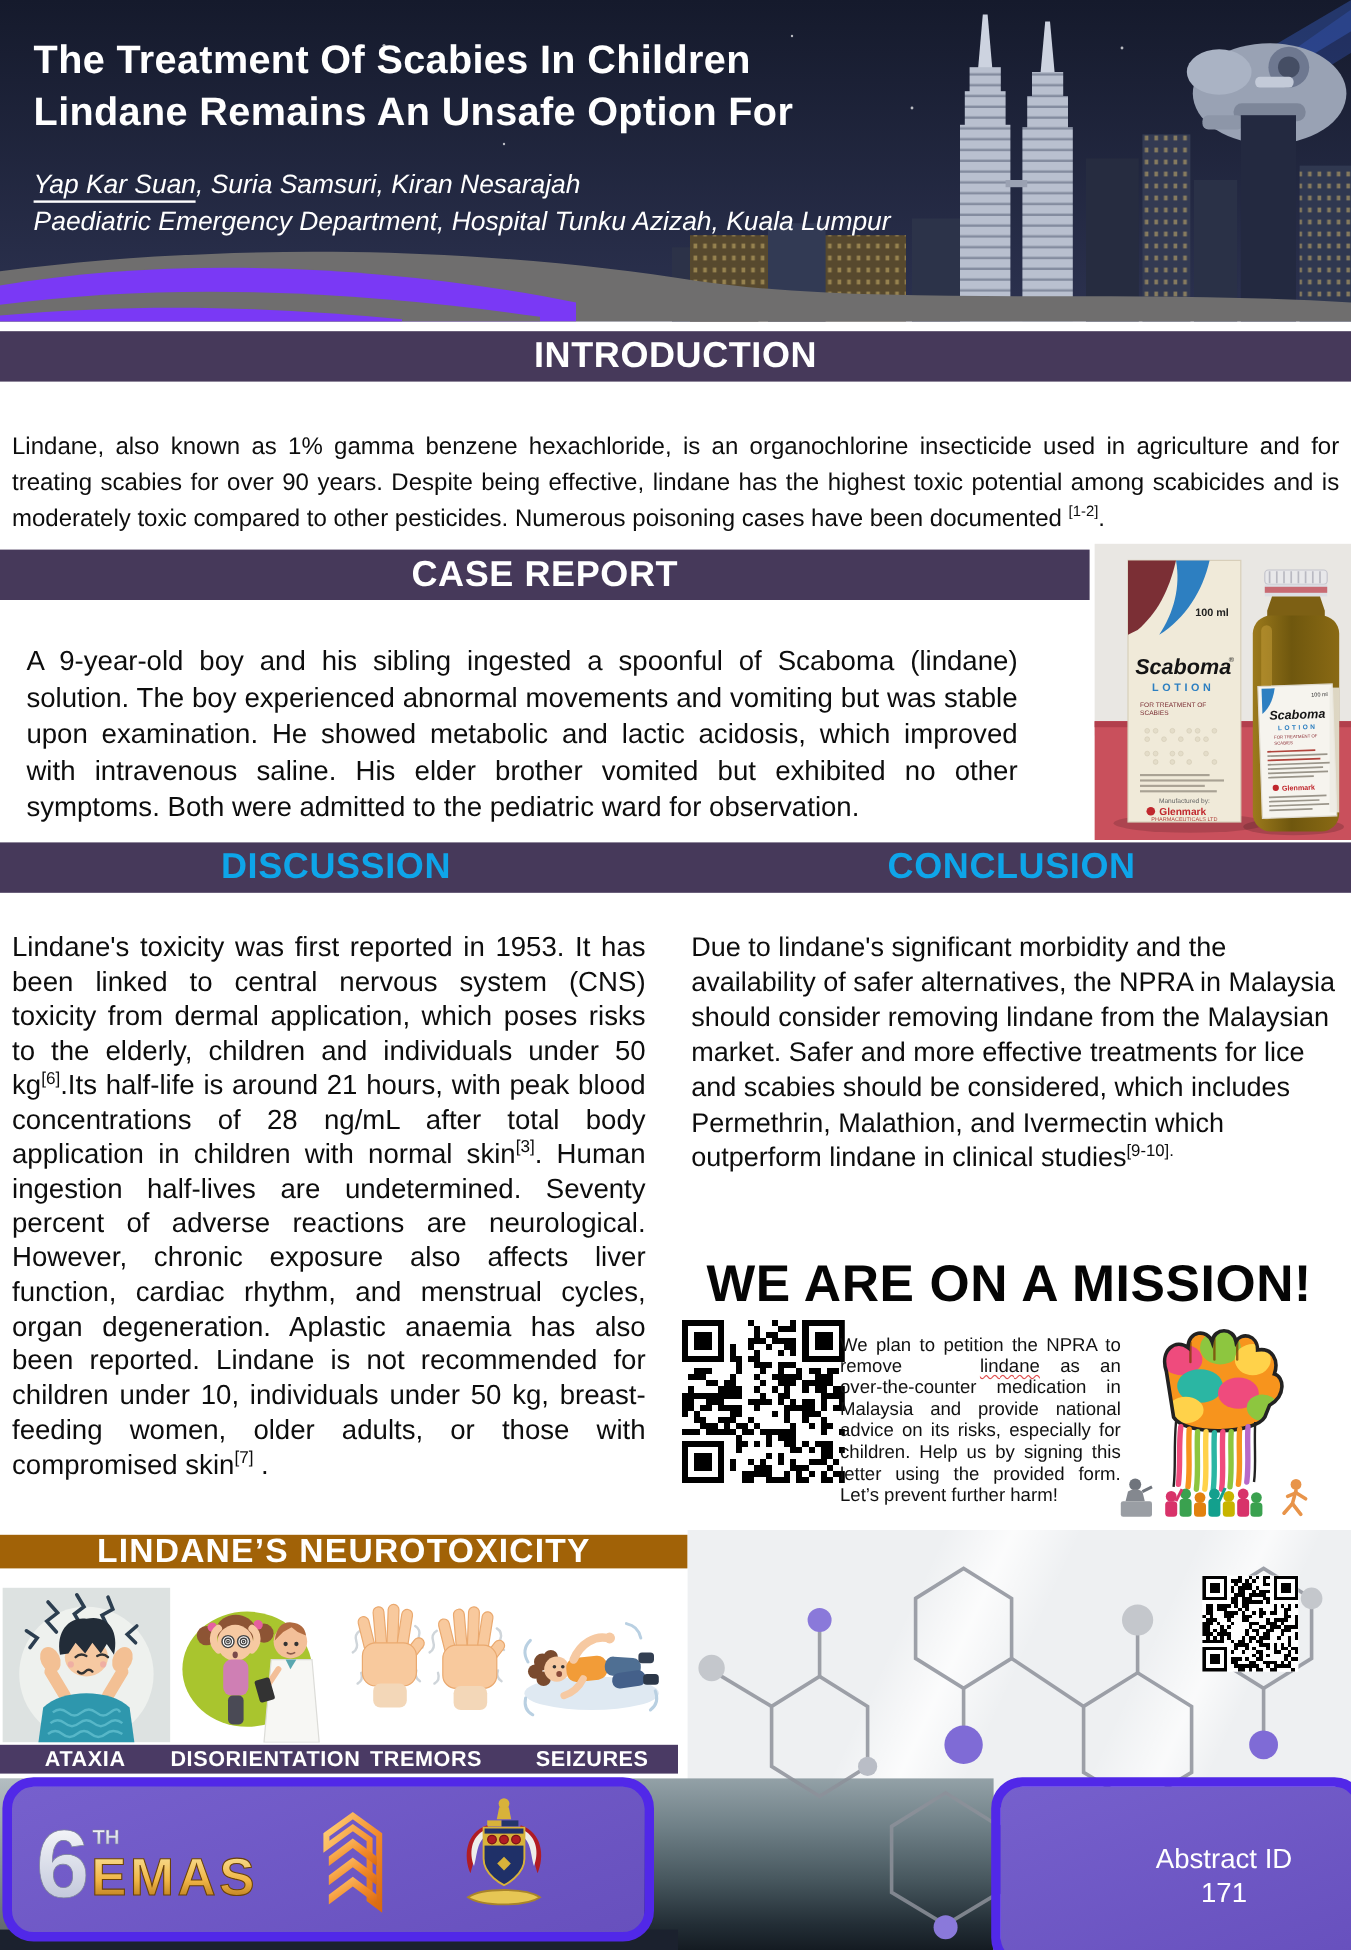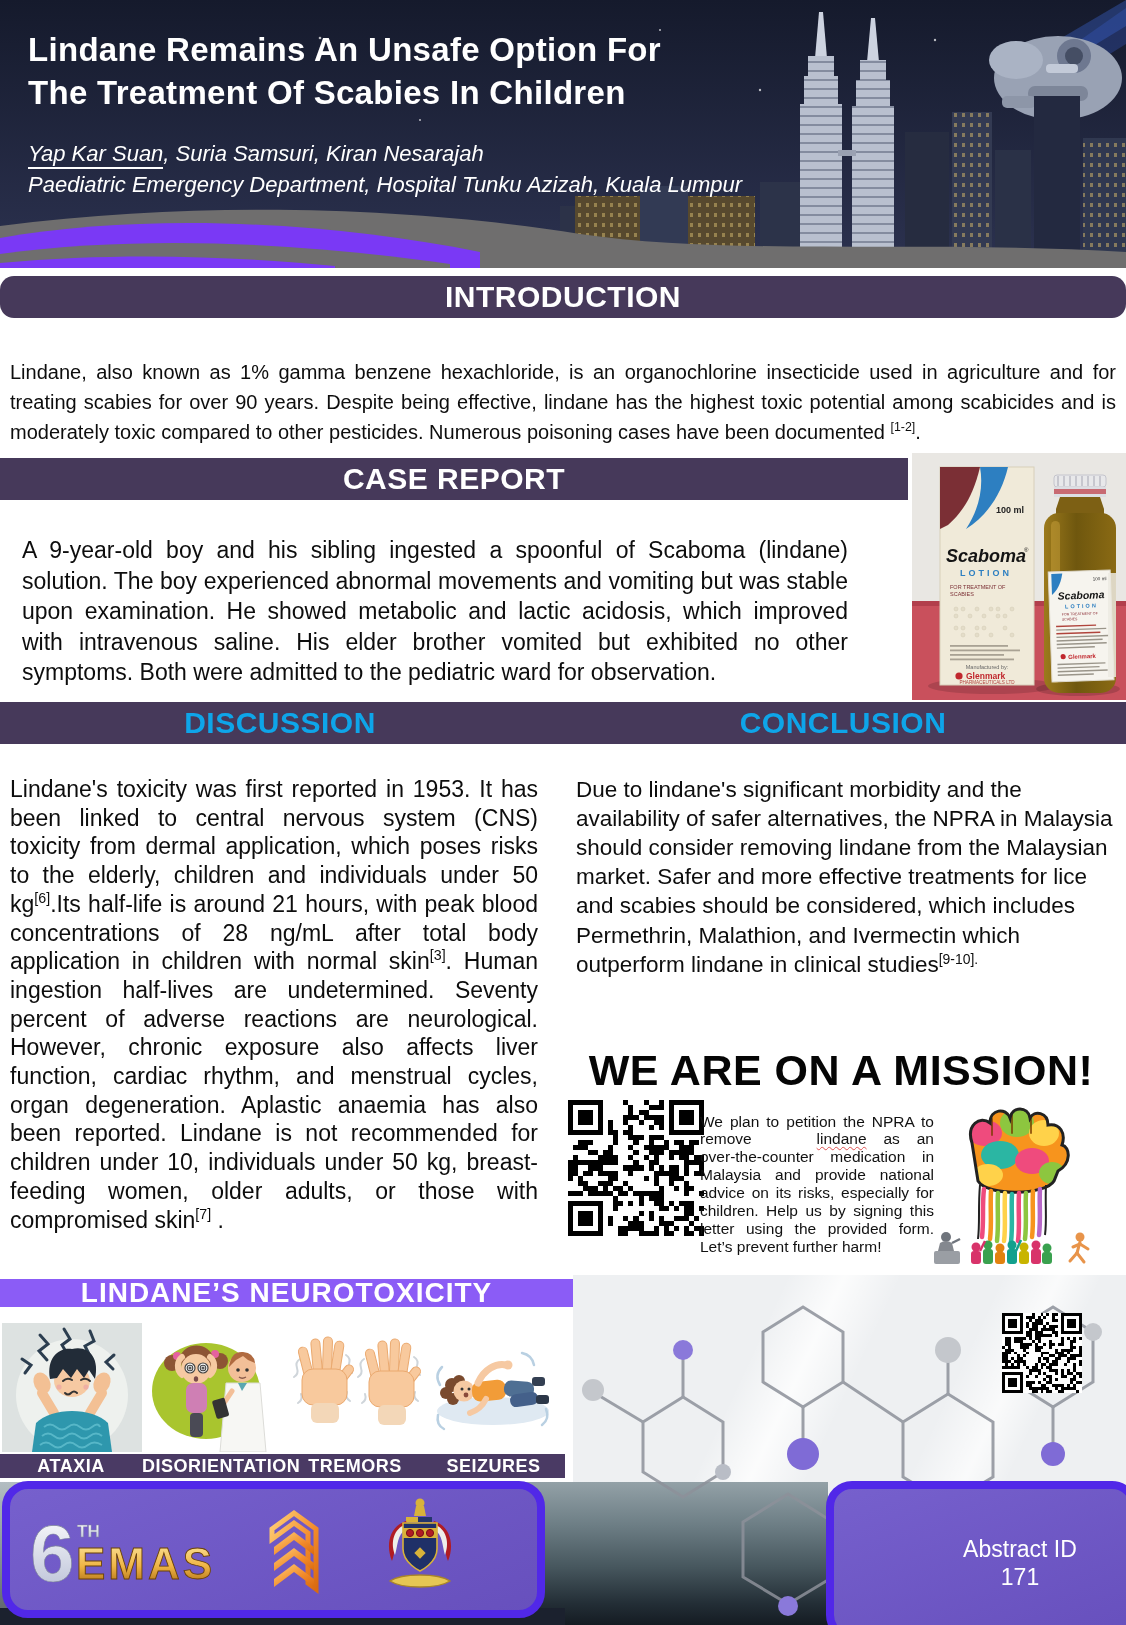--- a/index.html
+++ b/index.html
@@ -7,27 +7,27 @@
           font-family:"Liberation Sans",sans-serif;overflow:hidden;}
   .abs{position:absolute;}
   
   .hdr-title{left:28px;top:28px;width:780px;color:#fff;font-size:33px;line-height:43px;font-weight:600;letter-spacing:.3px;}
   .hdr-authors{left:28px;top:141px;color:#fff;font-size:22px;font-style:italic;}
   .hdr-authors .u{border-bottom:2px solid #fff;padding-bottom:1px;}
   .hdr-affil{left:28px;top:172px;color:#fff;font-size:22px;font-style:italic;}
   
   .banner{background:#46395a;color:#fff;font-weight:bold;font-size:30px;letter-spacing:.5px;
           display:flex;align-items:center;justify-content:center;}
-  .banner-intro{left:0;top:276px;width:1126px;height:42px;border-radius:14px;}
+  .banner-intro{left:0;top:276px;width:1126px;height:42px;}
   .banner-case{left:0;top:458px;width:908px;height:42px;}
   .banner-dc{left:0;top:702px;width:1126px;height:42px;background:#46395a;}
   .banner-dc span{position:absolute;top:0;height:42px;display:flex;align-items:center;justify-content:center;
                   color:#0ea5e9;font-weight:bold;font-size:30px;letter-spacing:.5px;}
   .dc-left{left:0;width:560px;} .dc-right{left:560px;width:566px;}
-  .banner-neuro{left:0;top:1279px;width:573px;height:28px;background:#8b5cf6;font-size:28px;letter-spacing:1px;}
+  .banner-neuro{left:0;top:1279px;width:573px;height:28px;background:#a16207;font-size:28px;letter-spacing:1px;}
   
   .bodytxt{color:#0d0d0d;text-align:justify;}
   .intro-text{left:10px;top:337px;width:1106px;font-size:20px;line-height:30px;}
   .case-text{left:22px;top:512px;width:826px;font-size:23px;line-height:30.5px;}
   .disc-text{left:10px;top:752px;width:528px;font-size:23px;line-height:28.7px;}
   .conc-text{left:576px;top:752px;width:544px;font-size:22.5px;line-height:29.2px;text-align:left;}
   sup{font-size:62%;line-height:0;}
   
   .mission-head{left:556px;top:1046px;width:570px;text-align:center;color:#050505;
                 font-size:43px;font-weight:900;letter-spacing:.5px;}
@@ -126,22 +126,22 @@
     </g>
     <g>
       <path d="M0,226 C220,198 430,210 580,234 C730,256 930,240 1126,252 L1126,268 L0,268 Z" fill="#6f6e6e"></path>
       <path d="M0,238 C150,212 330,222 480,252 L480,268 L0,268 Z" fill="#7a39f5"></path>
       <path d="M0,254 C150,234 310,244 450,264 L450,268 L0,268 Z" fill="#6f6e6e"></path>
       <path d="M0,263 C120,252 230,256 335,266 L335,268 L0,268 Z" fill="#7a39f5"></path>
     </g>
   </svg>
 
   <div class="abs hdr-title">
+    <div>The Treatment Of Scabies In Children</div>
     <div>Lindane Remains An Unsafe Option For</div>
-    <div>The Treatment Of Scabies In Children</div>
   </div>
   <div class="abs hdr-authors"><span class="u">Yap Kar Suan</span><span>, Suria Samsuri, Kiran Nesarajah</span></div>
   <div class="abs hdr-affil">Paediatric Emergency Department, Hospital Tunku Azizah, Kuala Lumpur</div>
 
   <div class="abs banner banner-intro">INTRODUCTION</div>
   <p class="abs bodytxt intro-text"><span>Lindane, also known as 1% gamma benzene hexachloride, is an organochlorine insecticide used in agriculture and for treating scabies for over 90 years. Despite being effective, lindane has the highest toxic potential among scabicides and is moderately toxic compared to other pesticides. Numerous poisoning cases have been documented </span><sup>[1-2]</sup><span>.</span></p>
 
   <div class="abs banner banner-case">CASE REPORT</div>
   <p class="abs bodytxt case-text">A 9-year-old boy and his sibling ingested a spoonful of Scaboma (lindane) solution. The boy experienced abnormal movements and vomiting but was stable upon examination. He showed metabolic and lactic acidosis, which improved with intravenous saline. His elder brother vomited but exhibited no other symptoms. Both were admitted to the pediatric ward for observation.</p>
 

